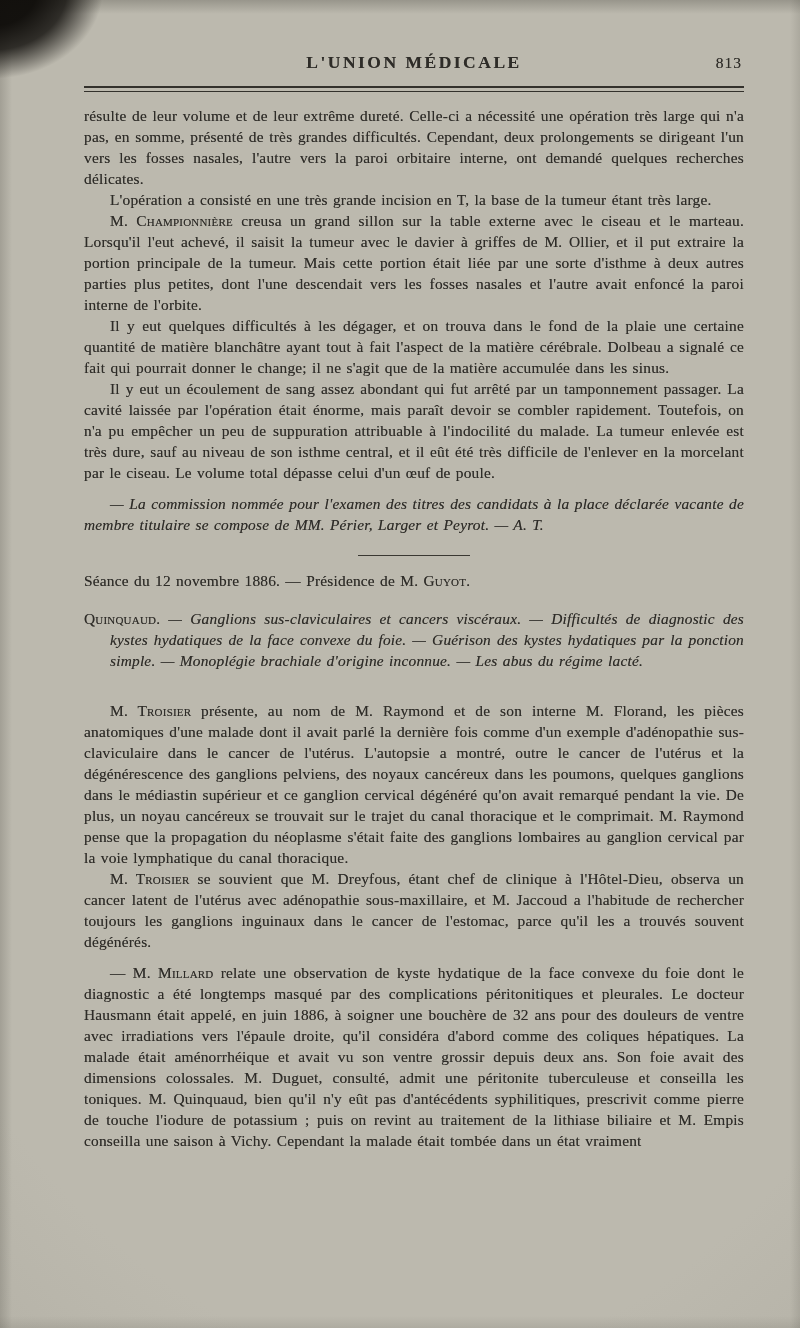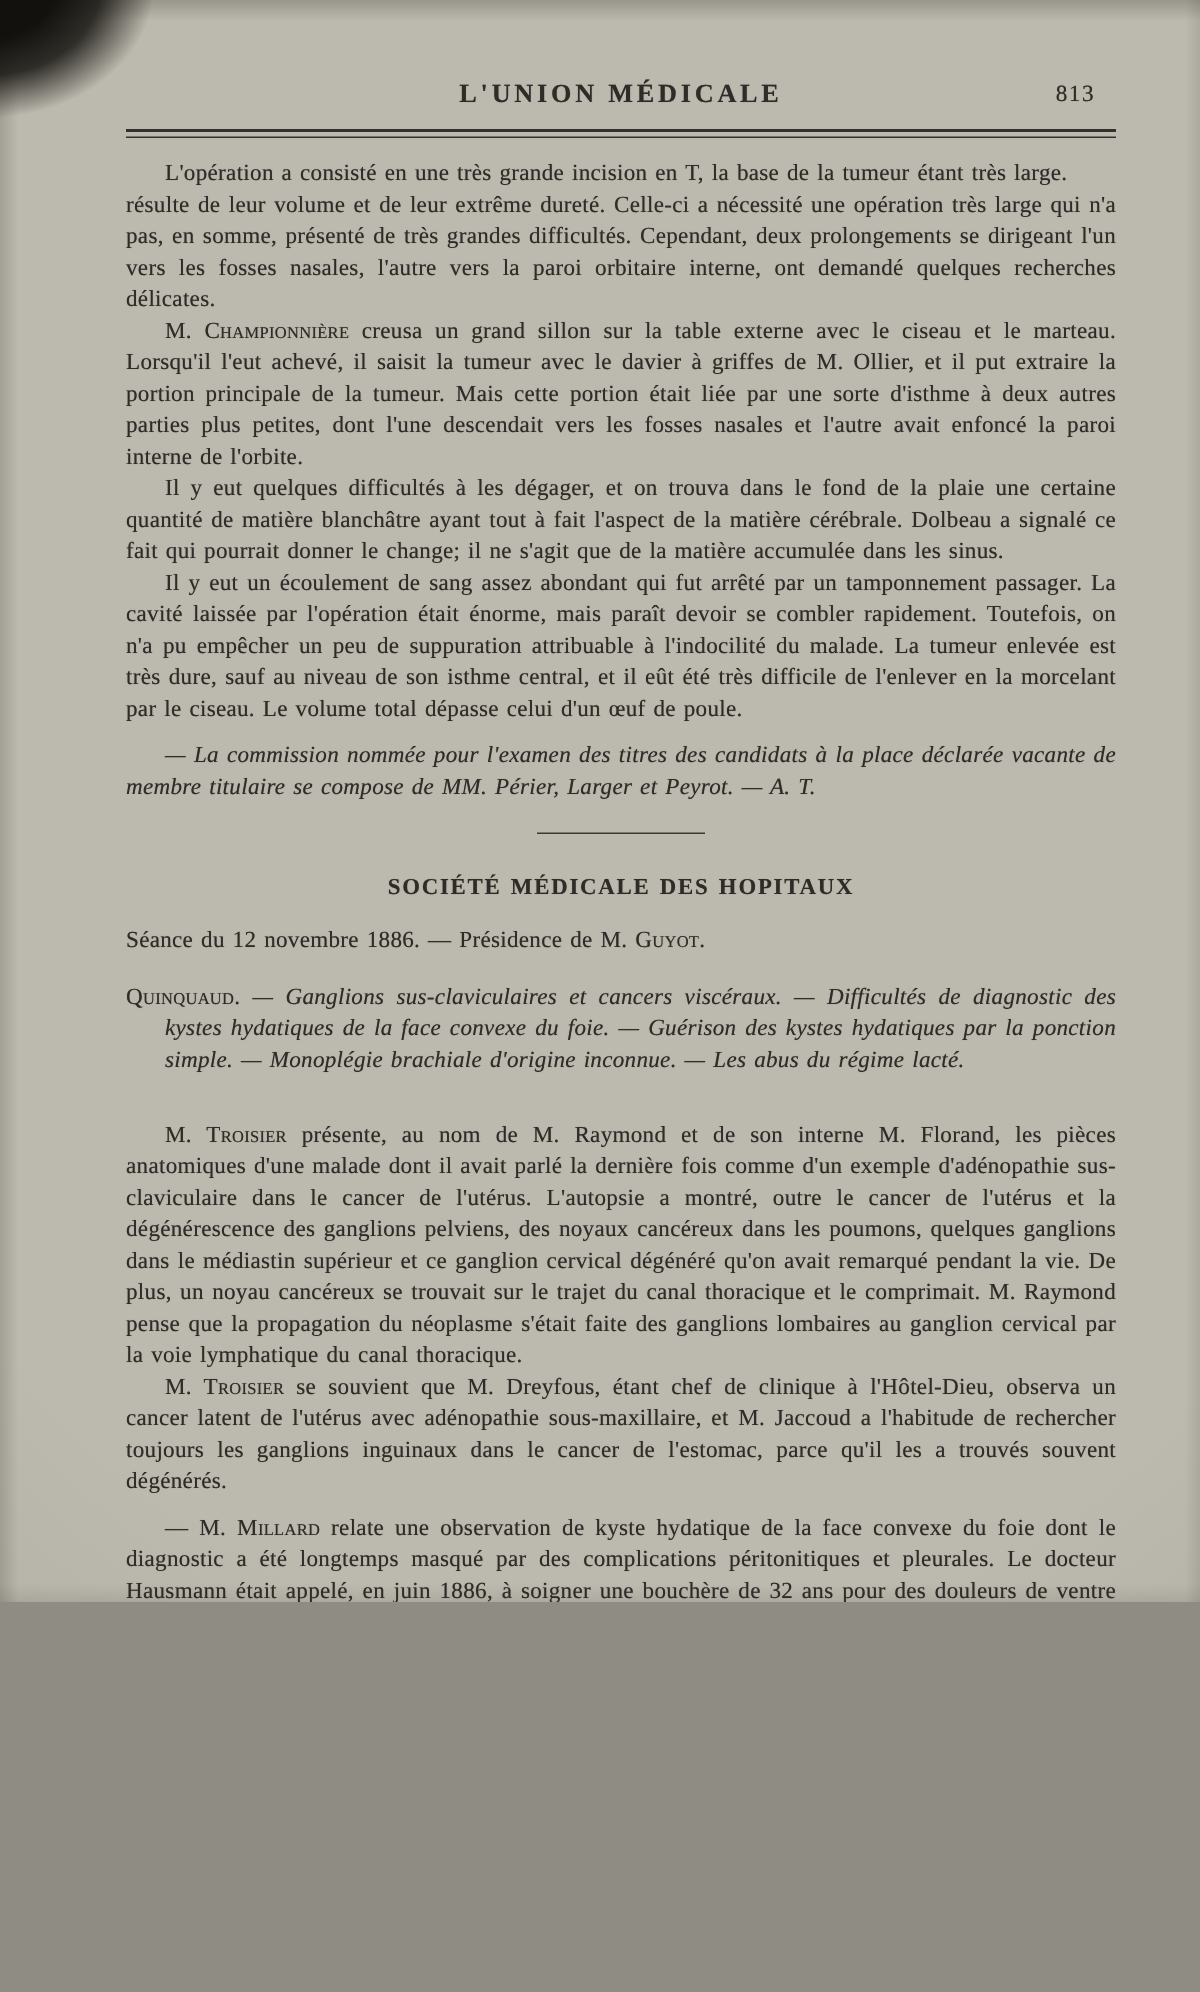--- a/index.html
+++ b/index.html
@@ -4,21 +4,21 @@
 <style>
   * { box-sizing: border-box; }
   html, body { margin: 0; padding: 0; }
   body {
     width: 800px; height: 1328px;
     background: #8f8c83;
     font-family: "Liberation Serif", "DejaVu Serif", serif;
   }
   .page {
     position: relative;
-    width: 800px; height: 1068px;
+    width: 800px; height: 1328px;
     overflow: hidden;
     color: #2e2c28;
     background:
       linear-gradient(180deg, rgba(70,68,60,0.30), rgba(70,68,60,0) 14px),
       linear-gradient(90deg, rgba(70,68,60,0.22), rgba(70,68,60,0) 12px),
       linear-gradient(270deg, rgba(70,68,60,0.14), rgba(70,68,60,0) 10px),
       linear-gradient(0deg, rgba(70,68,60,0.12), rgba(70,68,60,0) 12px),
       radial-gradient(ellipse 130% 110% at 52% 42%, #bcb9ae 55%, #aaa79c 92%, #a19e93 100%);
     background-color: #b5b2a7;
   }
@@ -35,21 +35,21 @@
     text-shadow: 0 0 0.5px rgba(40,38,34,0.55);
   }
   .masthead { position: relative; height: 25px; }
   .journal-title {
     text-align: center;
     font-weight: bold;
     font-size: 17.5px;
     letter-spacing: 2.5px;
   }
   .page-number {
-    position: absolute; right: 14px; top: 2px;
+    position: absolute; right: 2px; top: 2px;
     font-size: 15.5px; letter-spacing: 1px;
   }
   .header-rule {
     margin-top: 9px;
     height: 6px;
     border-top: 2.5px solid #33312c;
     border-bottom: 1.3px solid #33312c;
   }
   .column {
     margin-top: 13px;
@@ -97,35 +97,34 @@
 
     <header class="masthead">
       <div class="journal-title">L'UNION MÉDICALE</div>
       <div class="page-number">813</div>
     </header>
 
     <div class="header-rule"></div>
 
     <main class="column">
 
+      <p class="para cont">résulte de leur volume et de leur extrême dureté. Celle-ci a nécessité une opération très large qui n'a pas, en somme, présenté de très grandes difficultés. Cependant, deux prolongements se dirigeant l'un vers les fosses nasales, l'autre vers la paroi orbitaire interne, ont demandé quelques recherches délicates.</p>
+
       <p class="para">L'opération a consisté en une très grande incision en T, la base de la tumeur étant très large.</p>
-
-      <p class="para cont">résulte de leur volume et de leur extrême dureté. Celle-ci a nécessité une opération très large qui n'a pas, en somme, présenté de très grandes difficultés. Cependant, deux prolongements se dirigeant l'un vers les fosses nasales, l'autre vers la paroi orbitaire interne, ont demandé quelques recherches délicates.</p>
 
       <p class="para"><span class="sc">M. Championnière</span><span> creusa un grand sillon sur la table externe avec le ciseau et le marteau. Lorsqu'il l'eut achevé, il saisit la tumeur avec le davier à griffes de M. Ollier, et il put extraire la portion principale de la tumeur. Mais cette portion était liée par une sorte d'isthme à deux autres parties plus petites, dont l'une descendait vers les fosses nasales et l'autre avait enfoncé la paroi interne de l'orbite.</span></p>
 
       <p class="para">Il y eut quelques difficultés à les dégager, et on trouva dans le fond de la plaie une certaine quantité de matière blanchâtre ayant tout à fait l'aspect de la matière cérébrale. Dolbeau a signalé ce fait qui pourrait donner le change; il ne s'agit que de la matière accumulée dans les sinus.</p>
 
       <p class="para">Il y eut un écoulement de sang assez abondant qui fut arrêté par un tamponnement passager. La cavité laissée par l'opération était énorme, mais paraît devoir se combler rapidement. Toutefois, on n'a pu empêcher un peu de suppuration attribuable à l'indocilité du malade. La tumeur enlevée est très dure, sauf au niveau de son isthme central, et il eût été très difficile de l'enlever en la morcelant par le ciseau. Le volume total dépasse celui d'un œuf de poule.</p>
 
       <p class="para commission">— La commission nommée pour l'examen des titres des candidats à la place déclarée vacante de membre titulaire se compose de MM. Périer, Larger et Peyrot. — A. T.</p>
 
       <hr class="section-divider">
 
-      <h2 class="society-title">SOCIÉTÉ MÉDICALE DES HOPITAUX</h2>
 
       <div class="session-line"><span>Séance du 12 novembre 1886. — Présidence de M. </span><span class="sc">Guyot</span><span>.</span></div>
 
       <p class="summary"><span class="sc label">Quinquaud.</span><span> — Ganglions sus-claviculaires et cancers viscéraux. — Difficultés de diagnostic des kystes hydatiques de la face convexe du foie. — Guérison des kystes hydatiques par la ponction simple. — Monoplégie brachiale d'origine inconnue. — Les abus du régime lacté.</span></p>
 
       <p class="para society-first"><span class="sc">M. Troisier</span><span> présente, au nom de M. Raymond et de son interne M. Florand, les pièces anatomiques d'une malade dont il avait parlé la dernière fois comme d'un exemple d'adénopathie sus-claviculaire dans le cancer de l'utérus. L'autopsie a montré, outre le cancer de l'utérus et la dégénérescence des ganglions pelviens, des noyaux cancéreux dans les poumons, quelques ganglions dans le médiastin supérieur et ce ganglion cervical dégénéré qu'on avait remarqué pendant la vie. De plus, un noyau cancéreux se trouvait sur le trajet du canal thoracique et le comprimait. M. Raymond pense que la propagation du néoplasme s'était faite des ganglions lombaires au ganglion cervical par la voie lymphatique du canal thoracique.</span></p>
 
       <p class="para"><span class="sc">M. Troisier</span><span> se souvient que M. Dreyfous, étant chef de clinique à l'Hôtel-Dieu, observa un cancer latent de l'utérus avec adénopathie sous-maxillaire, et M. Jaccoud a l'habitude de rechercher toujours les ganglions inguinaux dans le cancer de l'estomac, parce qu'il les a trouvés souvent dégénérés.</span></p>
 
       <p class="para millard"><span class="sc">— M. Millard</span><span> relate une observation de kyste hydatique de la face convexe du foie dont le diagnostic a été longtemps masqué par des complications péritonitiques et pleurales. Le docteur Hausmann était appelé, en juin 1886, à soigner une bouchère de 32 ans pour des douleurs de ventre avec irradiations vers l'épaule droite, qu'il considéra d'abord comme des coliques hépatiques. La malade était aménorrhéique et avait vu son ventre grossir depuis deux ans. Son foie avait des dimensions colossales. M. Duguet, consulté, admit une péritonite tuberculeuse et conseilla les toniques. M. Quinquaud, bien qu'il n'y eût pas d'antécédents syphilitiques, prescrivit comme pierre de touche l'iodure de potassium ; puis on revint au traitement de la lithiase biliaire et M. Empis conseilla une saison à Vichy. Cependant la malade était tombée dans un état vraiment</span></p>

